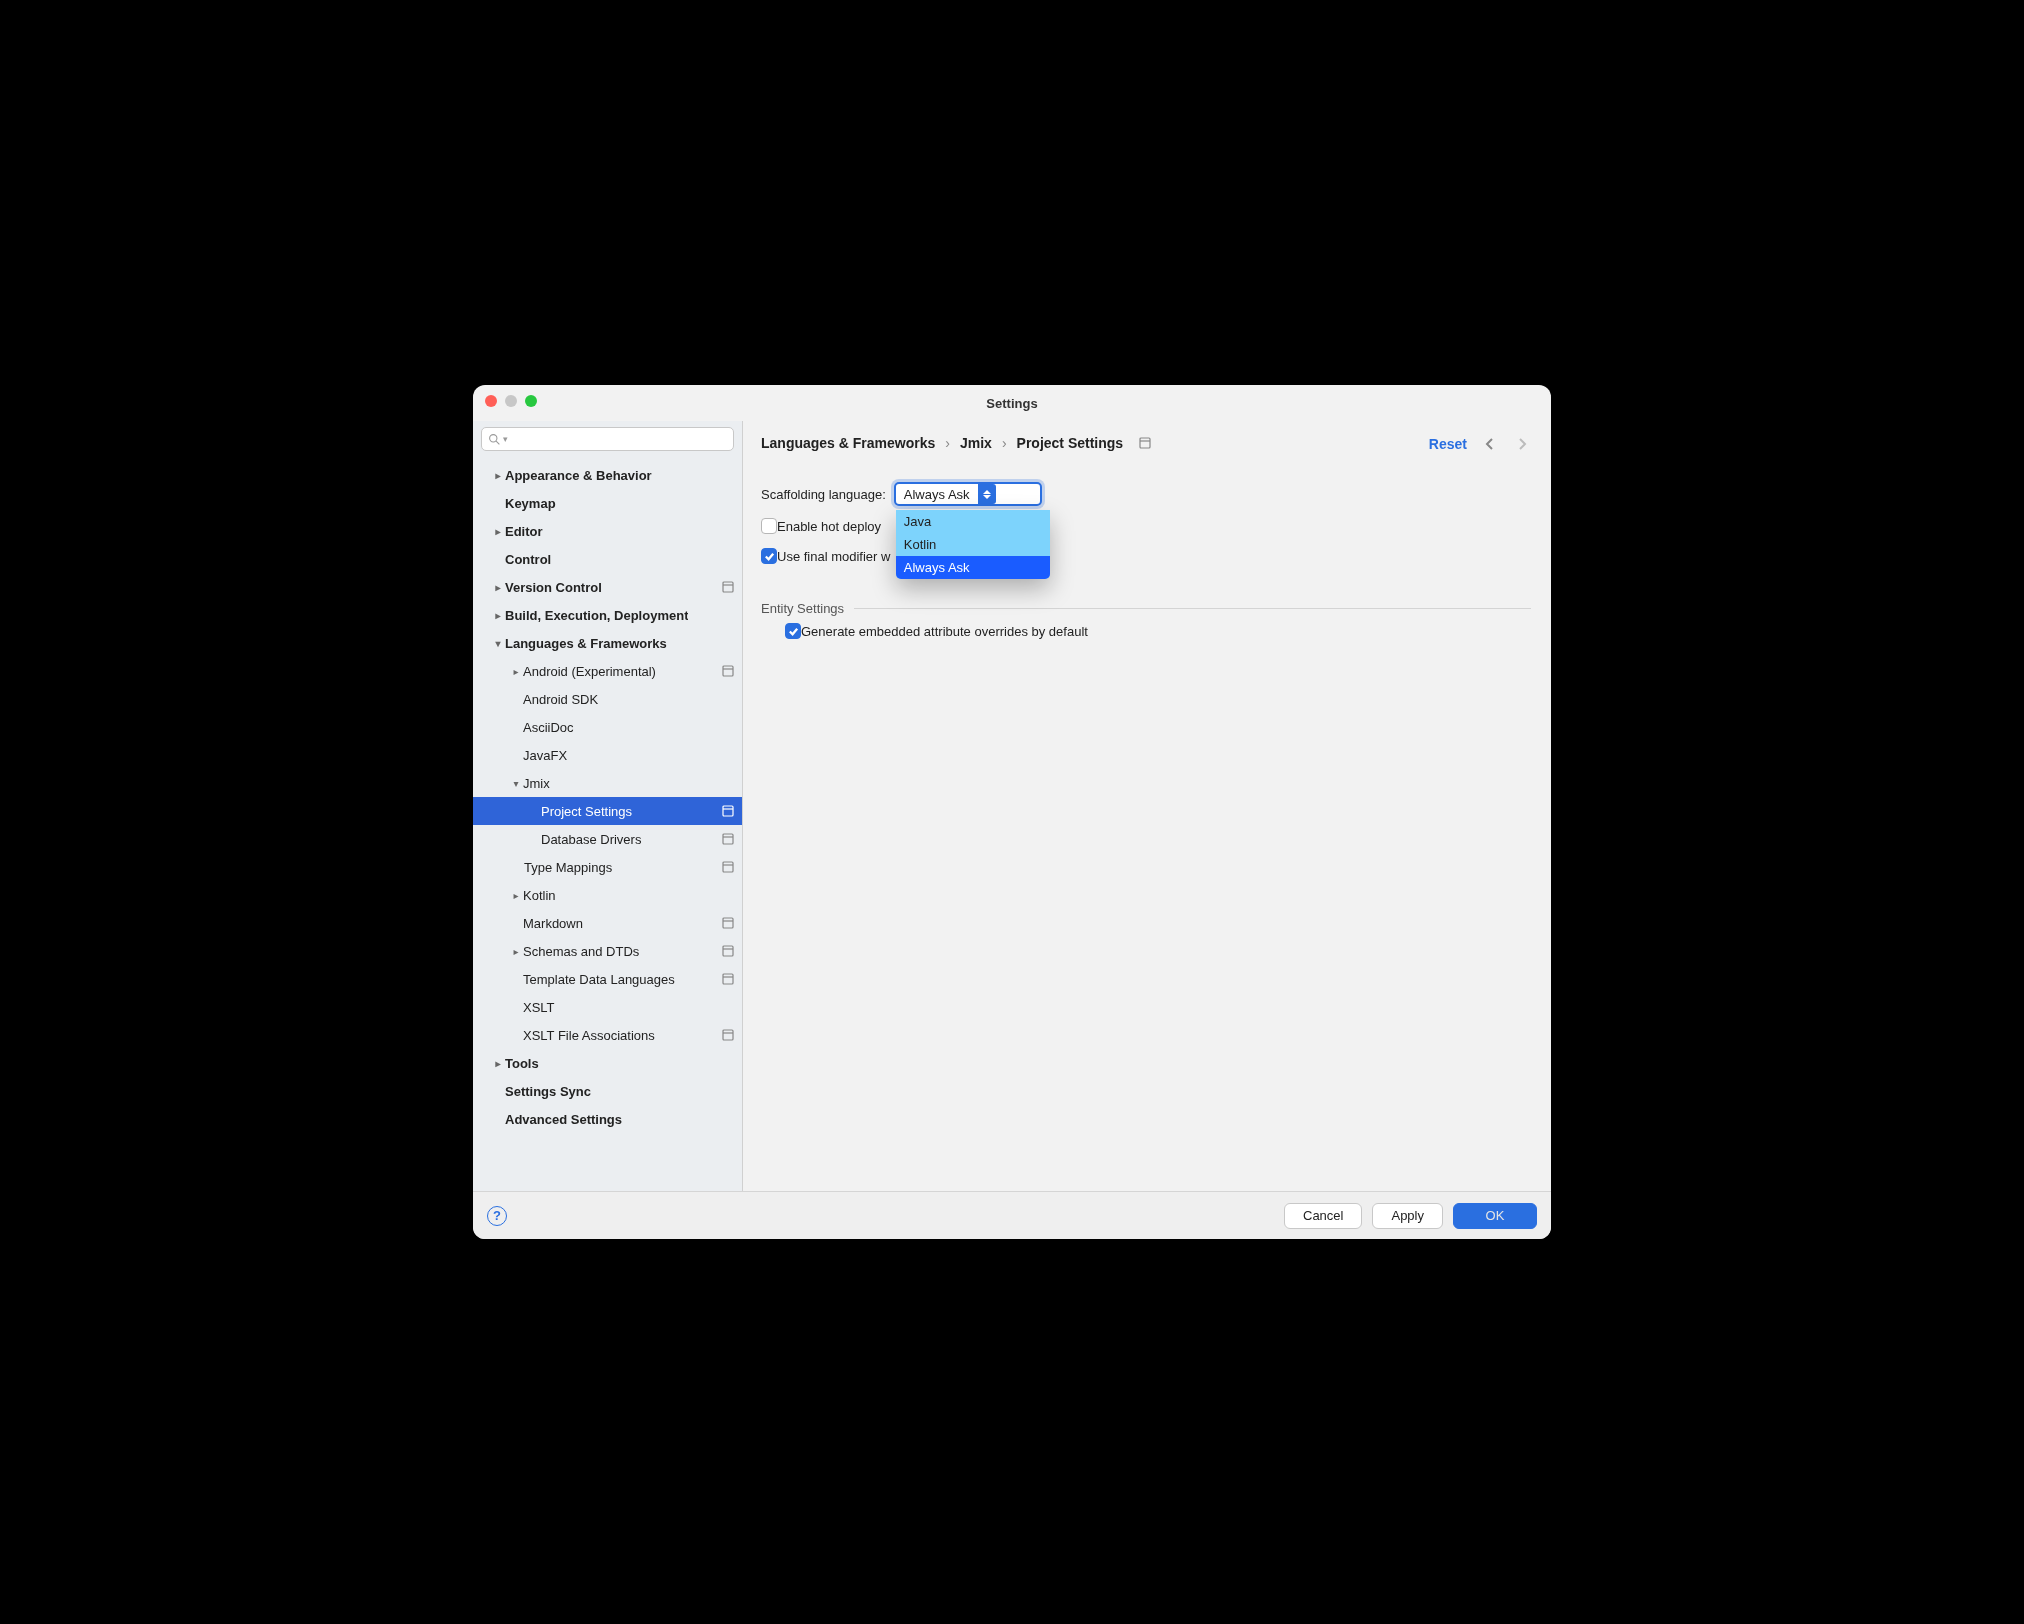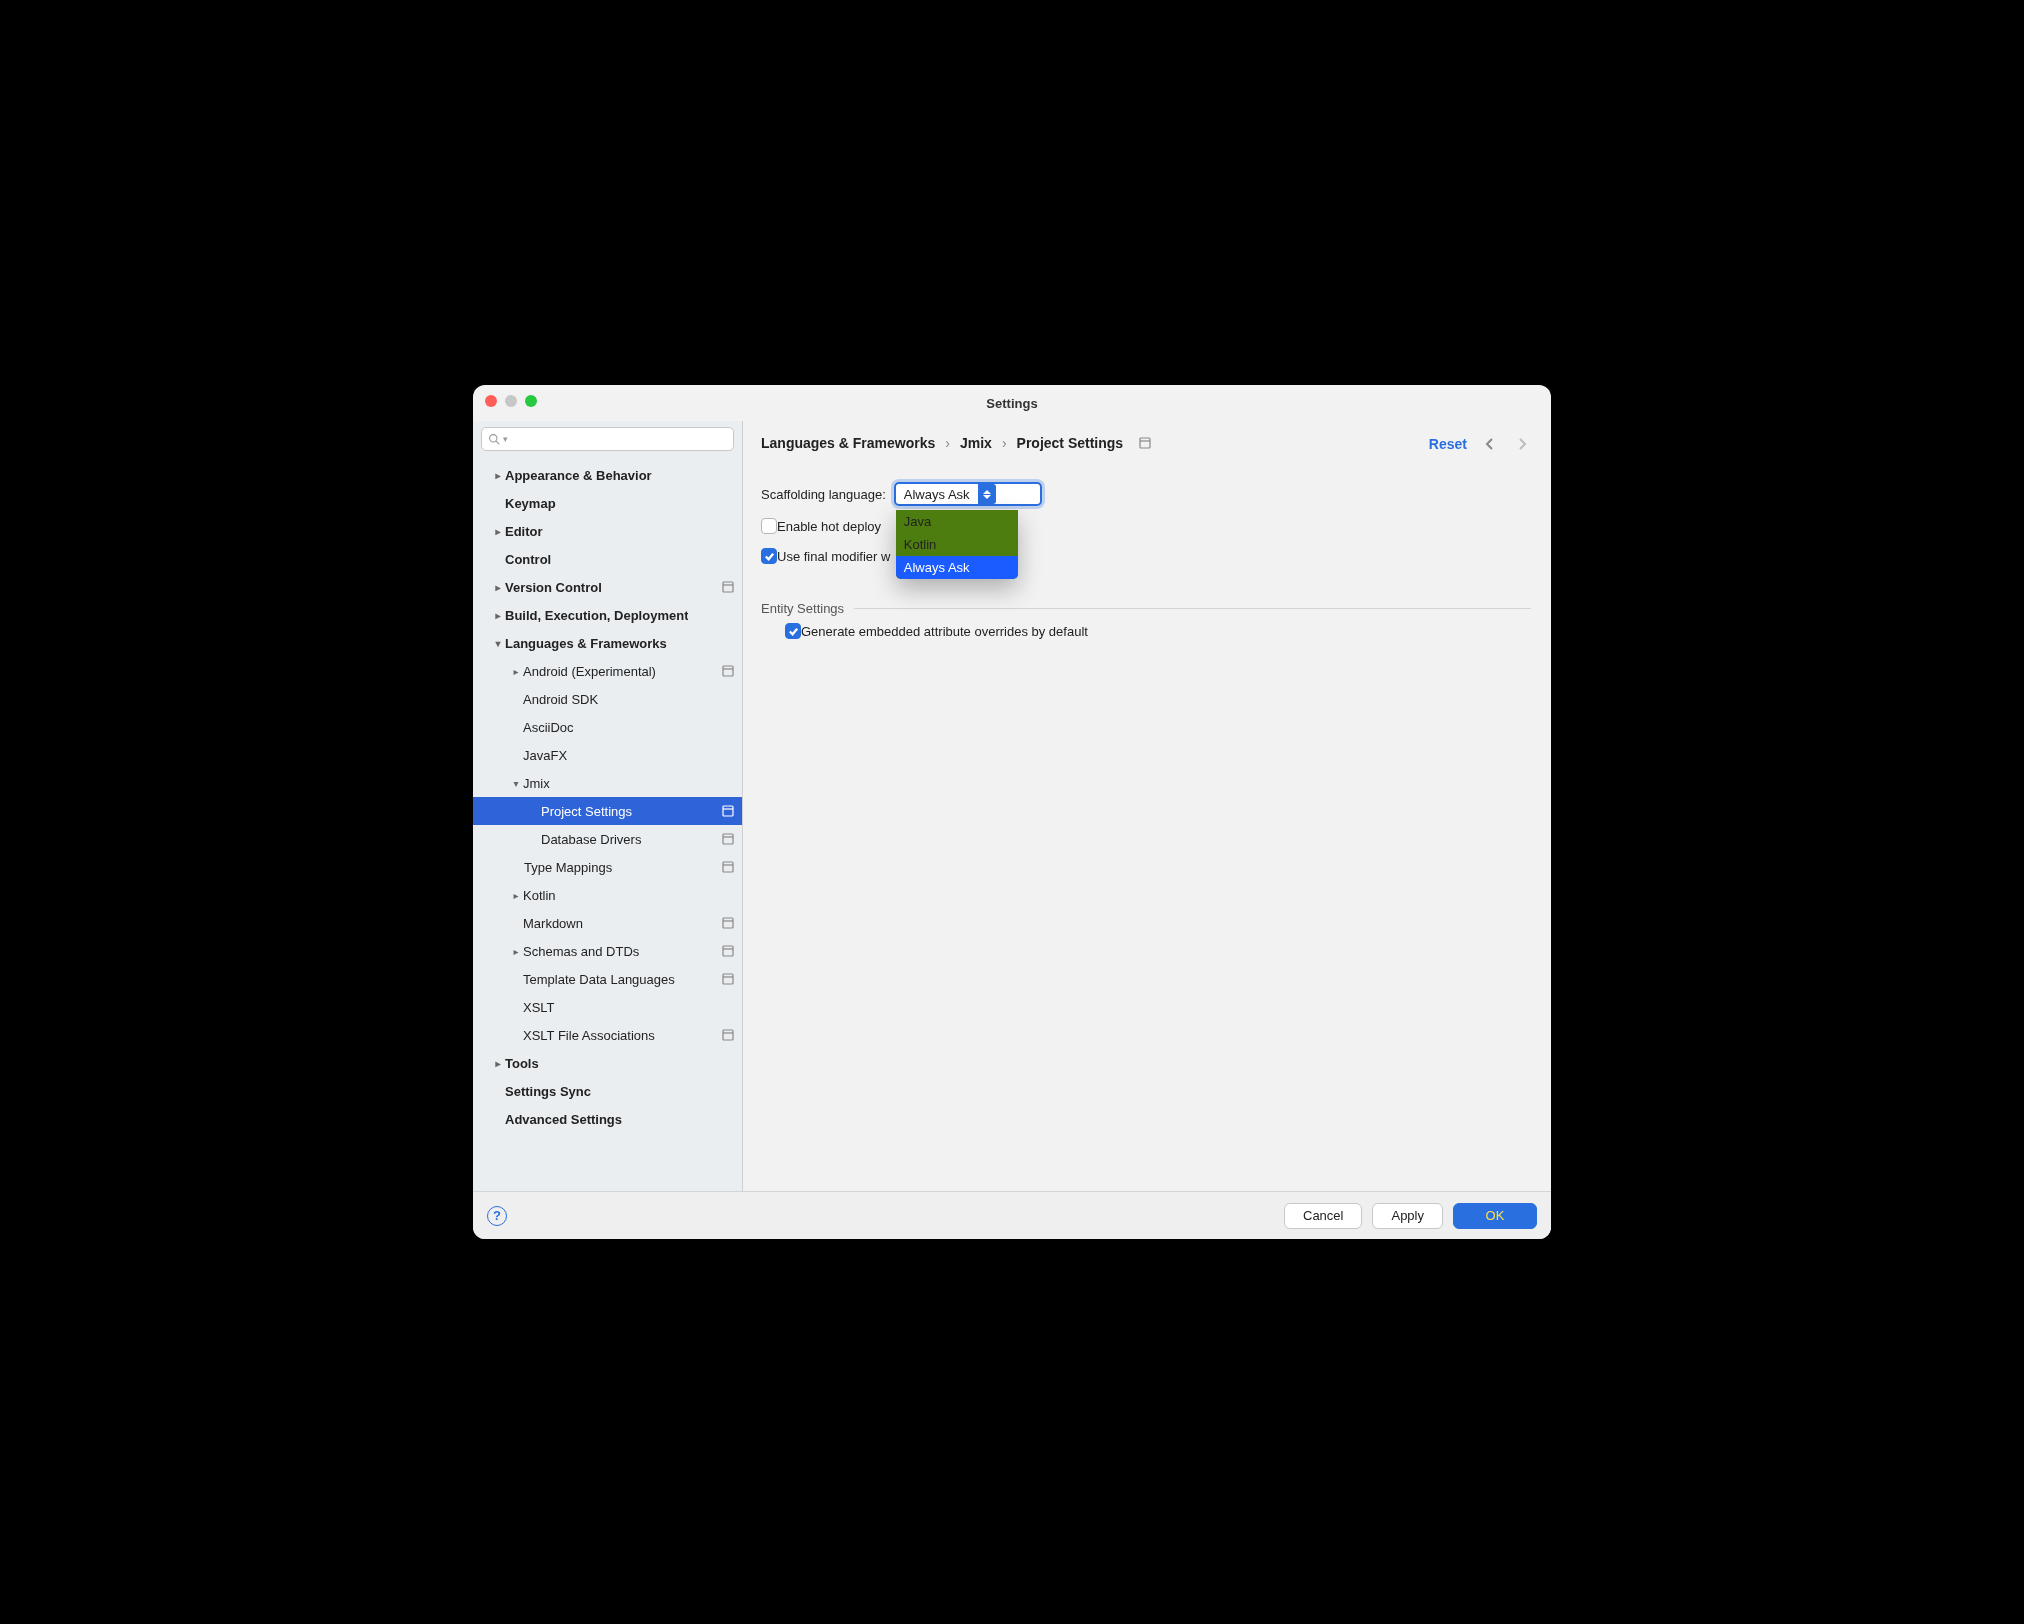--- a/index.html
+++ b/index.html
@@ -54,21 +54,21 @@
   }
   .combo .val{padding:0 8px; font-size:13px;}
   .combo .arrows{
     width:18px; height:100%; background:#2a6fe0; border-top-right-radius:3px; border-bottom-right-radius:3px;
     display:flex; flex-direction:column; align-items:center; justify-content:center; gap:1px;
   }
   .combo .arrows .a{width:0;height:0;border-left:4px solid transparent;border-right:4px solid transparent;}
   .combo .arrows .up{border-bottom:4px solid #fff;}
   .combo .arrows .dn{border-top:4px solid #fff;}
   .dropdown{
-    position:absolute; left:0; top:26px; width:122px; background:#4d7c0f; border-radius:0 0 5px 5px;
+    position:absolute; left:0; top:26px; width:154px; background:#7dd3fc; border-radius:0 0 5px 5px;
     box-shadow:0 10px 24px rgba(0,0,0,0.28); overflow:hidden; z-index:5;
   }
   .dropdown .opt{padding:2px 8px; font-size:13px; height:23px; display:flex; align-items:center;}
   .dropdown .opt.sel{background:#1a5cff; color:#fff;}
   .check-row{display:flex; align-items:center; height:30px; gap:0;}
   .cbox{width:16px;height:16px;border:1px solid #b6b6b6;border-radius:4px;background:#fff;display:inline-flex;align-items:center;justify-content:center;}
   .cbox.checked{background:#2a6fe0;border-color:#2a6fe0;}
   .cbox.checked svg{width:11px;height:11px;stroke:#fff;stroke-width:2.5;fill:none}
   .section-title{margin-top:30px; font-size:13px; color:#555; display:flex; align-items:center; gap:10px;}
   .section-title .line{flex:1;height:1px;background:#d4d4d4;}
@@ -76,21 +76,21 @@
   .footer{
     position:absolute; bottom:0; left:0; right:0; height:48px;
     background:#efefef; border-top:1px solid #d5d5d5;
     display:flex; align-items:center; padding:0 14px; gap:10px;
     border-bottom-left-radius:12px;border-bottom-right-radius:12px;
   }
   .help{width:20px;height:20px;border:1.5px solid #2a6fe0;border-radius:50%;color:#2a6fe0;display:flex;align-items:center;justify-content:center;font-size:13px;font-weight:700;}
   .footer .spacer{flex:1;}
   .btn{height:26px;border-radius:6px;padding:0 18px;font-size:13px;display:inline-flex;align-items:center;justify-content:center;cursor:pointer;}
   .btn.normal{background:#fff;border:1px solid #c8c8c8;color:#222;}
-  .btn.primary{background:#2a6fe0;color:#fde047;border:1px solid #2a6fe0;min-width:84px;}
+  .btn.primary{background:#2a6fe0;color:#e5e5e5;border:1px solid #2a6fe0;min-width:84px;}
   .proj-icon{display:inline-flex;width:12px;height:12px;margin-left:6px;}
   .proj-icon svg{width:12px;height:12px;fill:none;stroke:#888;stroke-width:1.2}
 </style>
 </head>
 <body>
 
 <div class="window">
   <div class="titlebar">
     <div class="traffic">
       <div class="dot red"></div>

